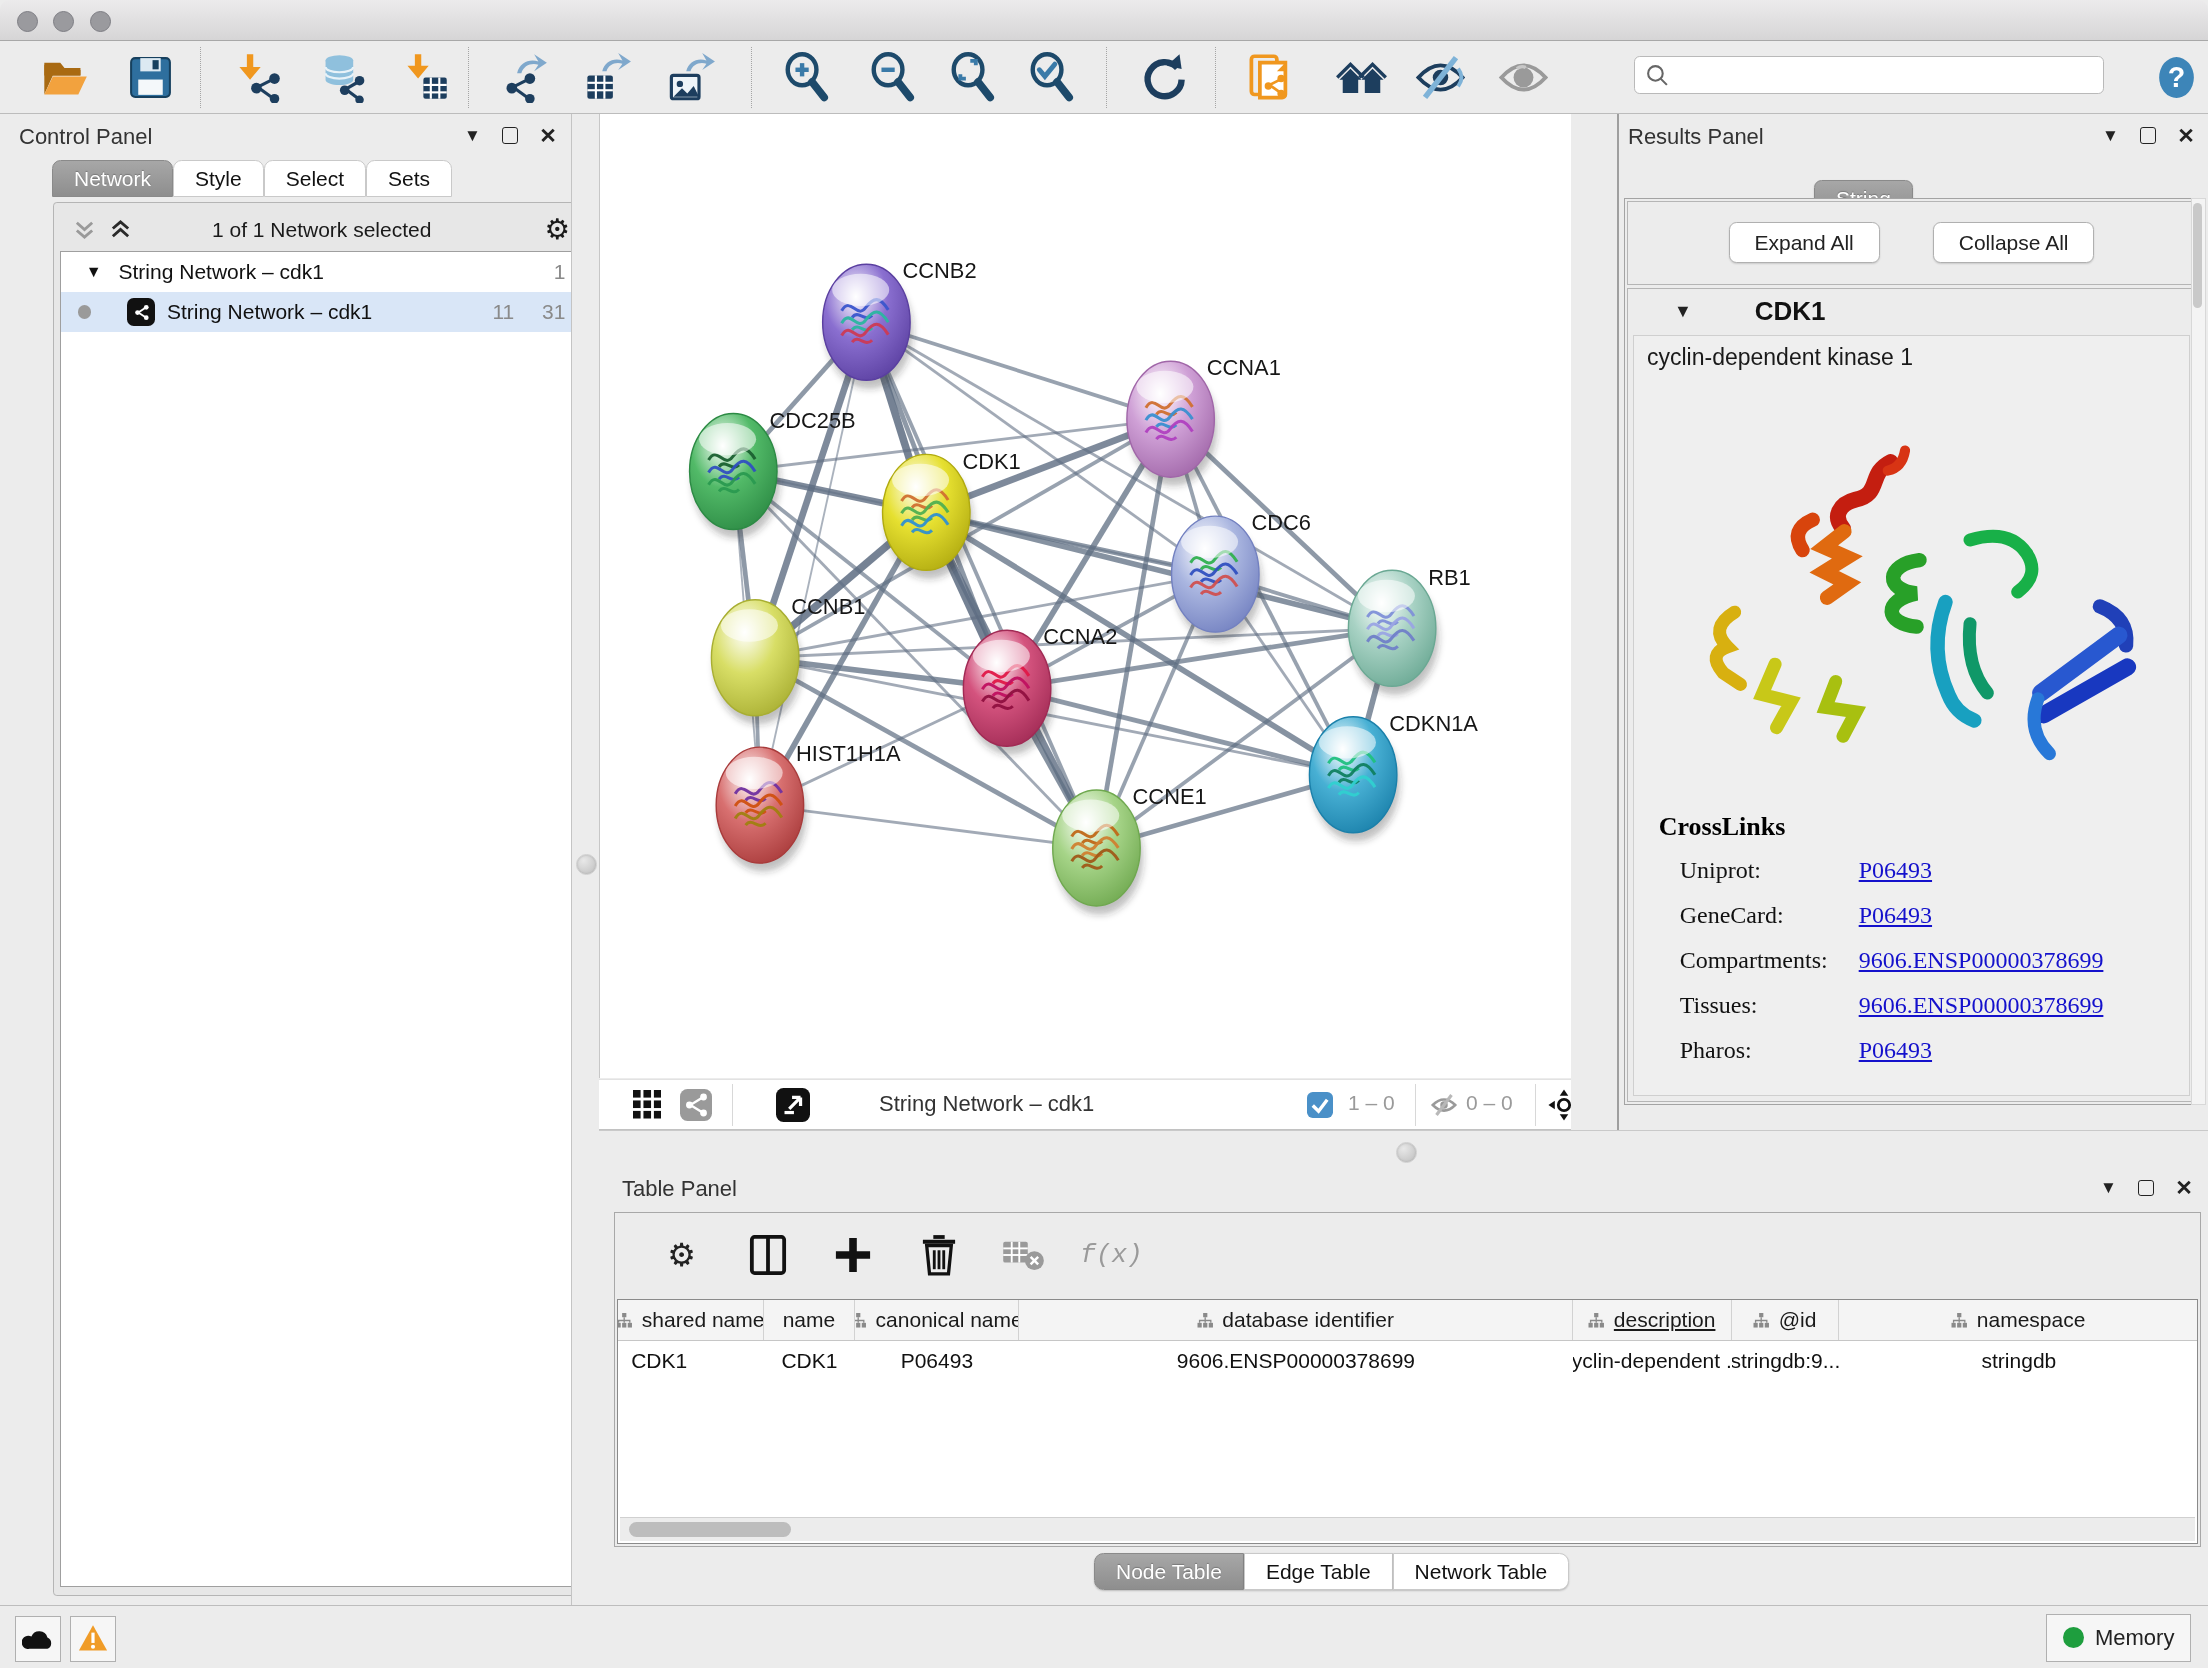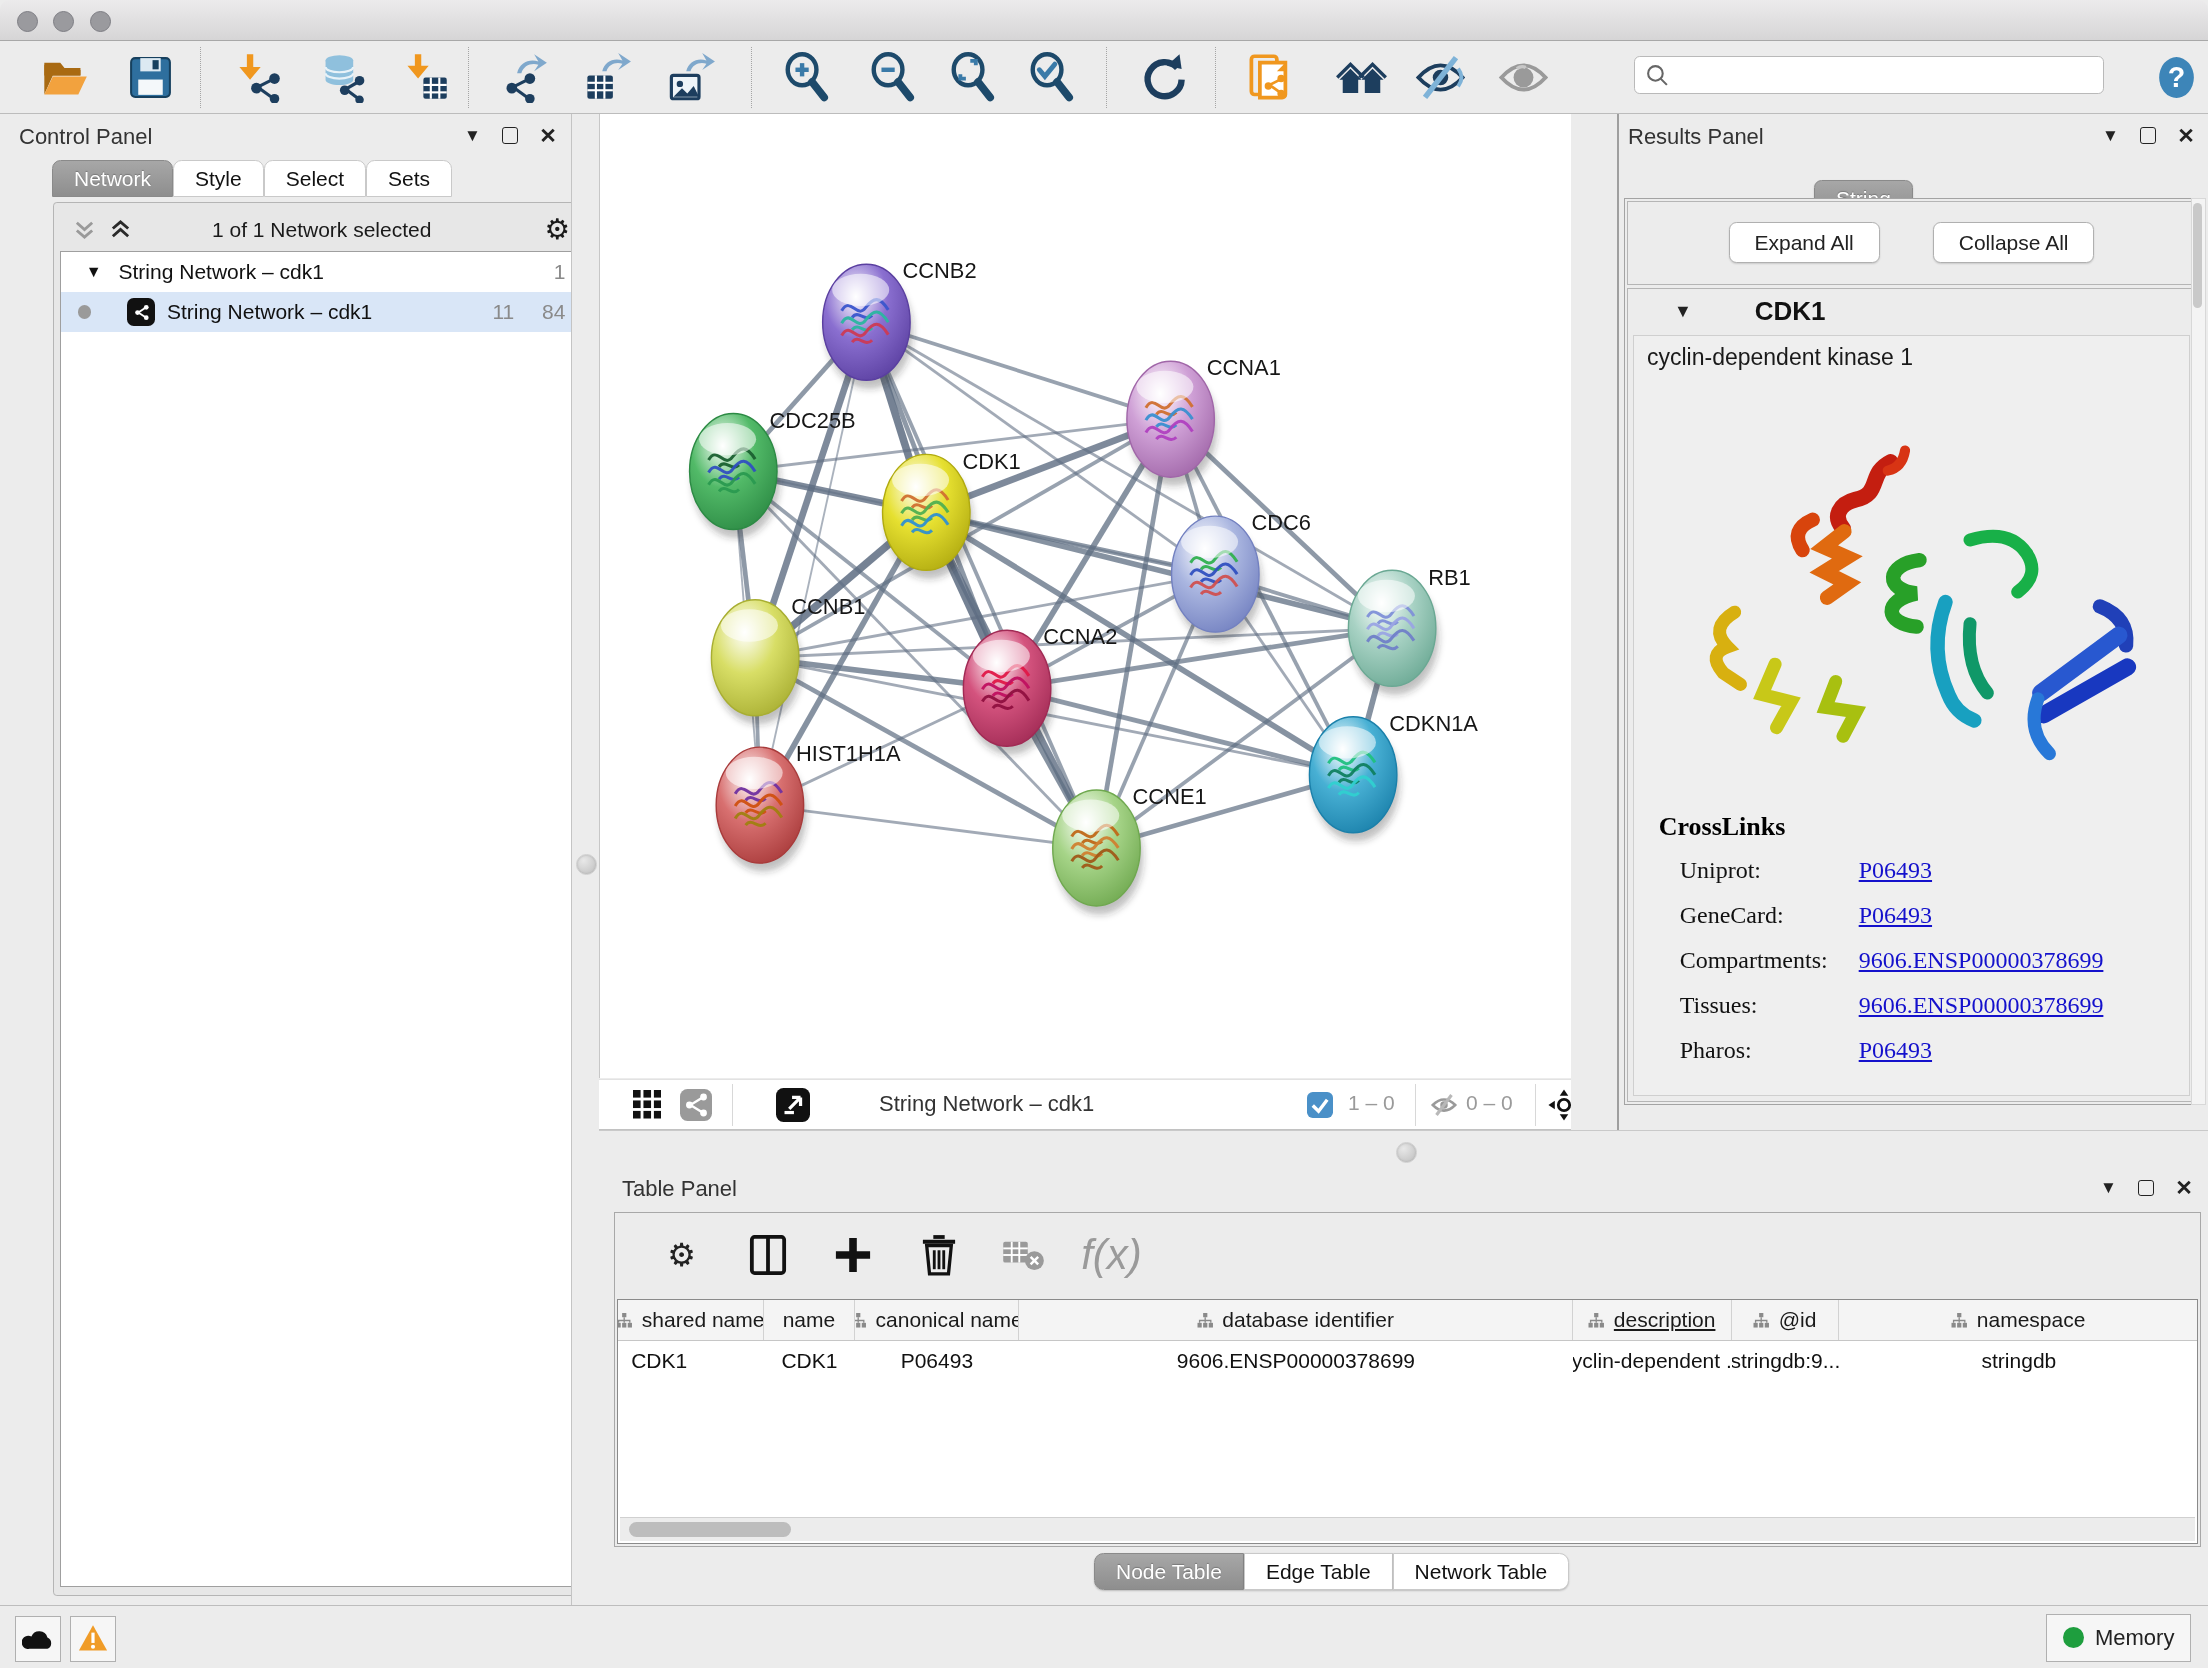--- a/index.html
+++ b/index.html
@@ -347,21 +347,21 @@
                   <line x1="17" y1="6" x2="8" y2="12"></line>
                   <line x1="8" y1="12" x2="17" y2="18"></line>
                 </g>
                 <circle cx="18" cy="5.5" r="3" fill="#fff"></circle>
                 <circle cx="7" cy="12" r="3" fill="#fff"></circle>
                 <circle cx="18" cy="18.5" r="3" fill="#fff"></circle>
               </svg>
             </span>
           <span style="margin-left:11.4px">String Network – cdk1</span>
           <span class="cnt" style="right:68px">11</span>
-          <span class="cnt" style="right:17px">84</span>
+          <span class="cnt" style="right:17px">31</span>
         </div>
       </div>
     </div>
   </div>
 
   <div class="vsplit" style="left:571px;top:114px;width:28.5px;height:1491px;border-left:1px solid #c4c4c4">
     <span class="handle" style="left:3.8px;top:740px"></span>
   </div>
 
   <svg id="netcanvas" viewBox="0 0 1022 1014">
@@ -761,21 +761,21 @@
               <line x1="0" y1="11" x2="26" y2="11"></line>
               <line x1="0" y1="18" x2="26" y2="18"></line>
               <line x1="9" y1="4" x2="9" y2="26"></line>
               <line x1="17" y1="4" x2="17" y2="26"></line>
             </g>
             <circle cx="33" cy="24" r="10" fill="#9a9a9a"></circle>
             <path d="M29 20l8 8M37 20l-8 8" stroke="#fff" stroke-width="2.6"></path>
           </svg>
         </span>
       <span class="tpicon" style="left:468px">
-        <span style="font-family:Liberation Sans, sans-serif;font-style:italic;font-size:42px;color:#9a9a9a">f(x)</span>
+        <span style="font-family:Liberation Mono, monospace;font-style:italic;font-size:26px;color:#9a9a9a">f(x)</span>
         </span>
       <div id="tp-table">
         <div id="tp-header">
             <div class="th" style="width: 146px;">
               <span>
                 <svg width="16" height="15" viewBox="0 0 17 16">
                   <rect x="6.5" y="0" width="4.5" height="4.5" fill="#8a8a8a"></rect>
                   <rect x="0.5" y="10.5" width="4.5" height="5" fill="#8a8a8a"></rect>
                   <rect x="6.5" y="10.5" width="4.5" height="5" fill="#8a8a8a"></rect>
                   <rect x="12.5" y="10.5" width="4.5" height="5" fill="#8a8a8a"></rect>

